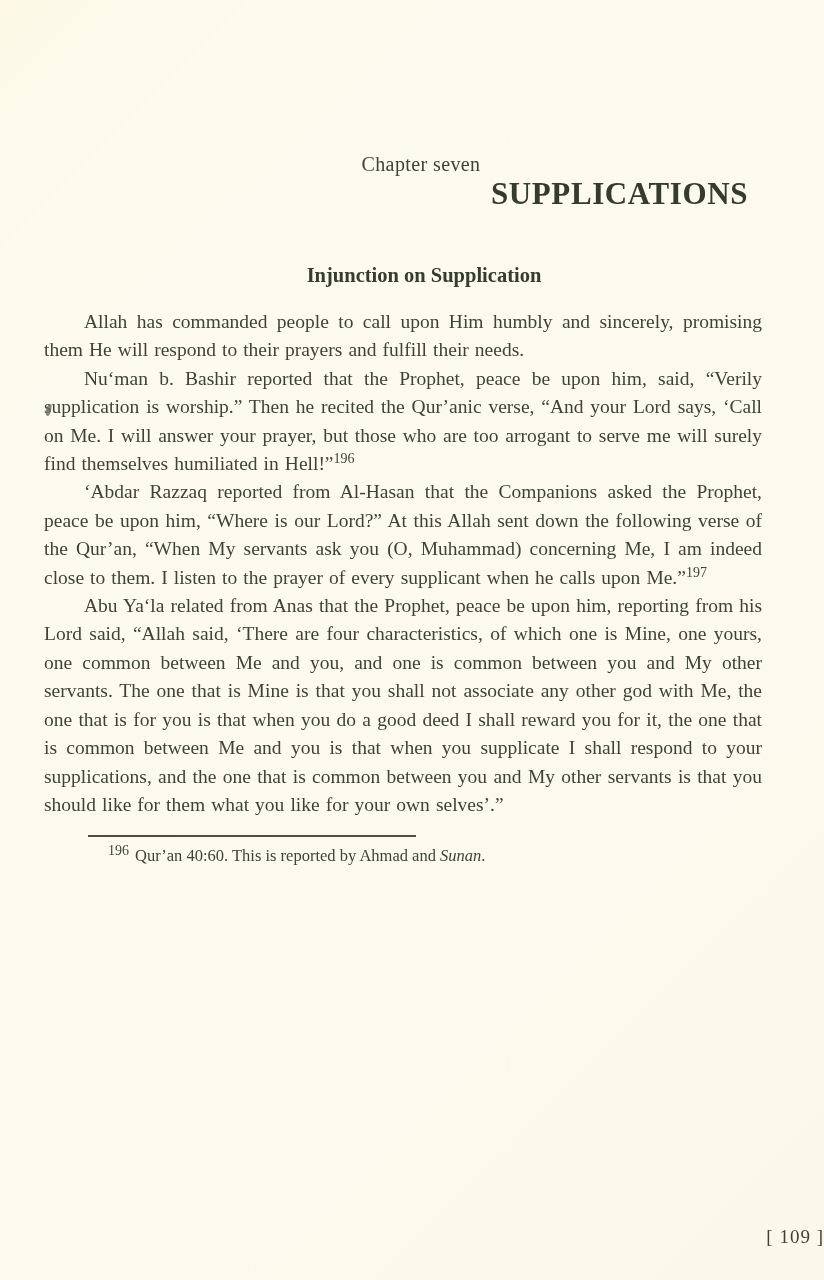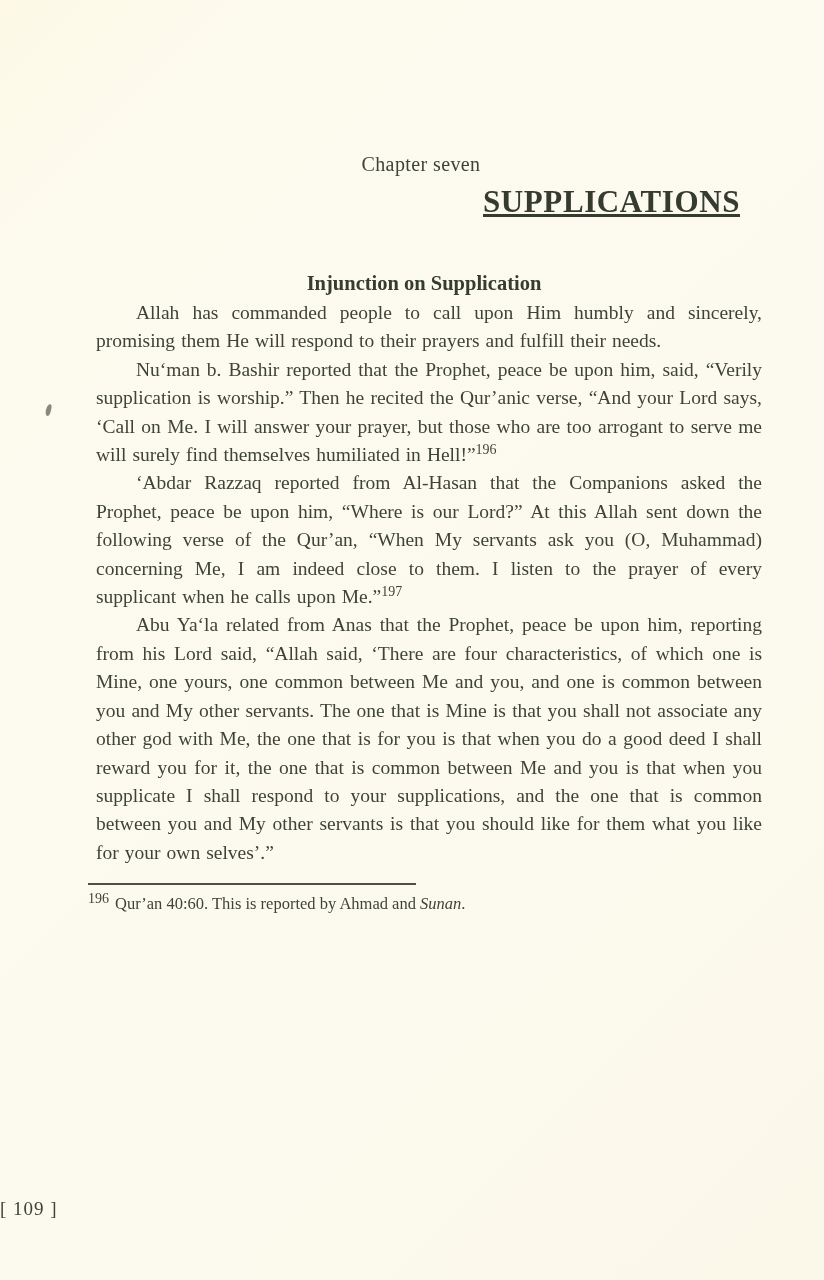--- a/index.html
+++ b/index.html
@@ -37,22 +37,22 @@
   .section-heading {
     margin-top: 52px;
     text-align: center;
     transform: translateX(12px);
     font-size: 20.5px;
     font-weight: bold;
     color: #373c30;
   }
 
   .body-text {
-    margin-top: 4px;
-    padding-left: 96px;
+    margin-top: 21px;
+    padding-left: 44px;
     padding-right: 62px;
     font-size: 19.5px;
     line-height: 28.4px;
     text-align: justify;
     word-spacing: 0.06em;
     font-family: Liberation Serif, serif;
   }
   .body-text p {
     margin: 0;
     text-indent: 40px;
@@ -69,29 +69,29 @@
     padding-right: 62px;
     font-size: 16.5px;
     line-height: 23px;
   }
   .footnote-rule {
     width: 328px;
     border: 0;
     border-top: 2px solid #4a4f41;
     margin: 0 0 7px 0;
   }
-  .footnote-item { white-space: nowrap; }
+  .footnote-item { white-space: nowrap; margin-left: 20px; }
   .footnote-item sup { margin-right: 6px; }
   .footnote-item .it { font-style: italic; }
 
   .page-number {
     position: absolute;
     left: 0; right: 0;
-    bottom: 60px;
-    text-align: left;
+    bottom: 32px;
+    text-align: right;
     font-size: 19px;
     letter-spacing: 1px;
   }
 
   .ink-speck {
     position: absolute;
     left: 46px; top: 404px;
     width: 5px; height: 12px;
     background: #6a6d60;
     border-radius: 60% 40% 50% 50%;
@@ -103,21 +103,21 @@
 <body>
 
 <div class="page">
 
   <div class="ink-speck"></div>
 
   <div class="chapter-line">
     <span class="underlined">Chapter seven</span>
   </div>
 
-  <h1 class="book-title" style="margin:8px;text-decoration:underline;">SUPPLICATIONS</h1>
+  <h1 class="book-title" style="margin:0;">SUPPLICATIONS</h1>
 
   <h2 class="section-heading" style="margin-bottom:0;">Injunction on Supplication</h2>
 
   <div class="body-text">
     <p><span>Allah has commanded people to call upon Him humbly and sincerely, promising them He will respond to their prayers and fulfill their needs.</span><sup></sup></p>
     <p><span>Nu‘man b. Bashir reported that the Prophet, peace be upon him, said, “Verily supplication is worship.” Then he recited the Qur’anic verse, “And your Lord says, ‘Call on Me. I will answer your prayer, but those who are too arrogant to serve me will surely find themselves humiliated in Hell!”</span><sup>196</sup></p>
     <p><span>‘Abdar Razzaq reported from Al-Hasan that the Companions asked the Prophet, peace be upon him, “Where is our Lord?” At this Allah sent down the following verse of the Qur’an, “When My servants ask you (O, Muhammad) concerning Me, I am indeed close to them. I listen to the prayer of every supplicant when he calls upon Me.”</span><sup>197</sup></p>
     <p><span>Abu Ya‘la related from Anas that the Prophet, peace be upon him, reporting from his Lord said, “Allah said, ‘There are four characteristics, of which one is Mine, one yours, one common between Me and you, and one is common between you and My other servants.  The one that is Mine is that you shall not associate any other god with Me, the one that is for you is that when you do a good deed I shall reward you for it, the one that is common between Me and you is that when you supplicate I shall respond to your supplications, and the one that is common between you and My other servants is that you should like for them what you like for your own selves’.”</span><sup></sup></p>
   </div>
 

